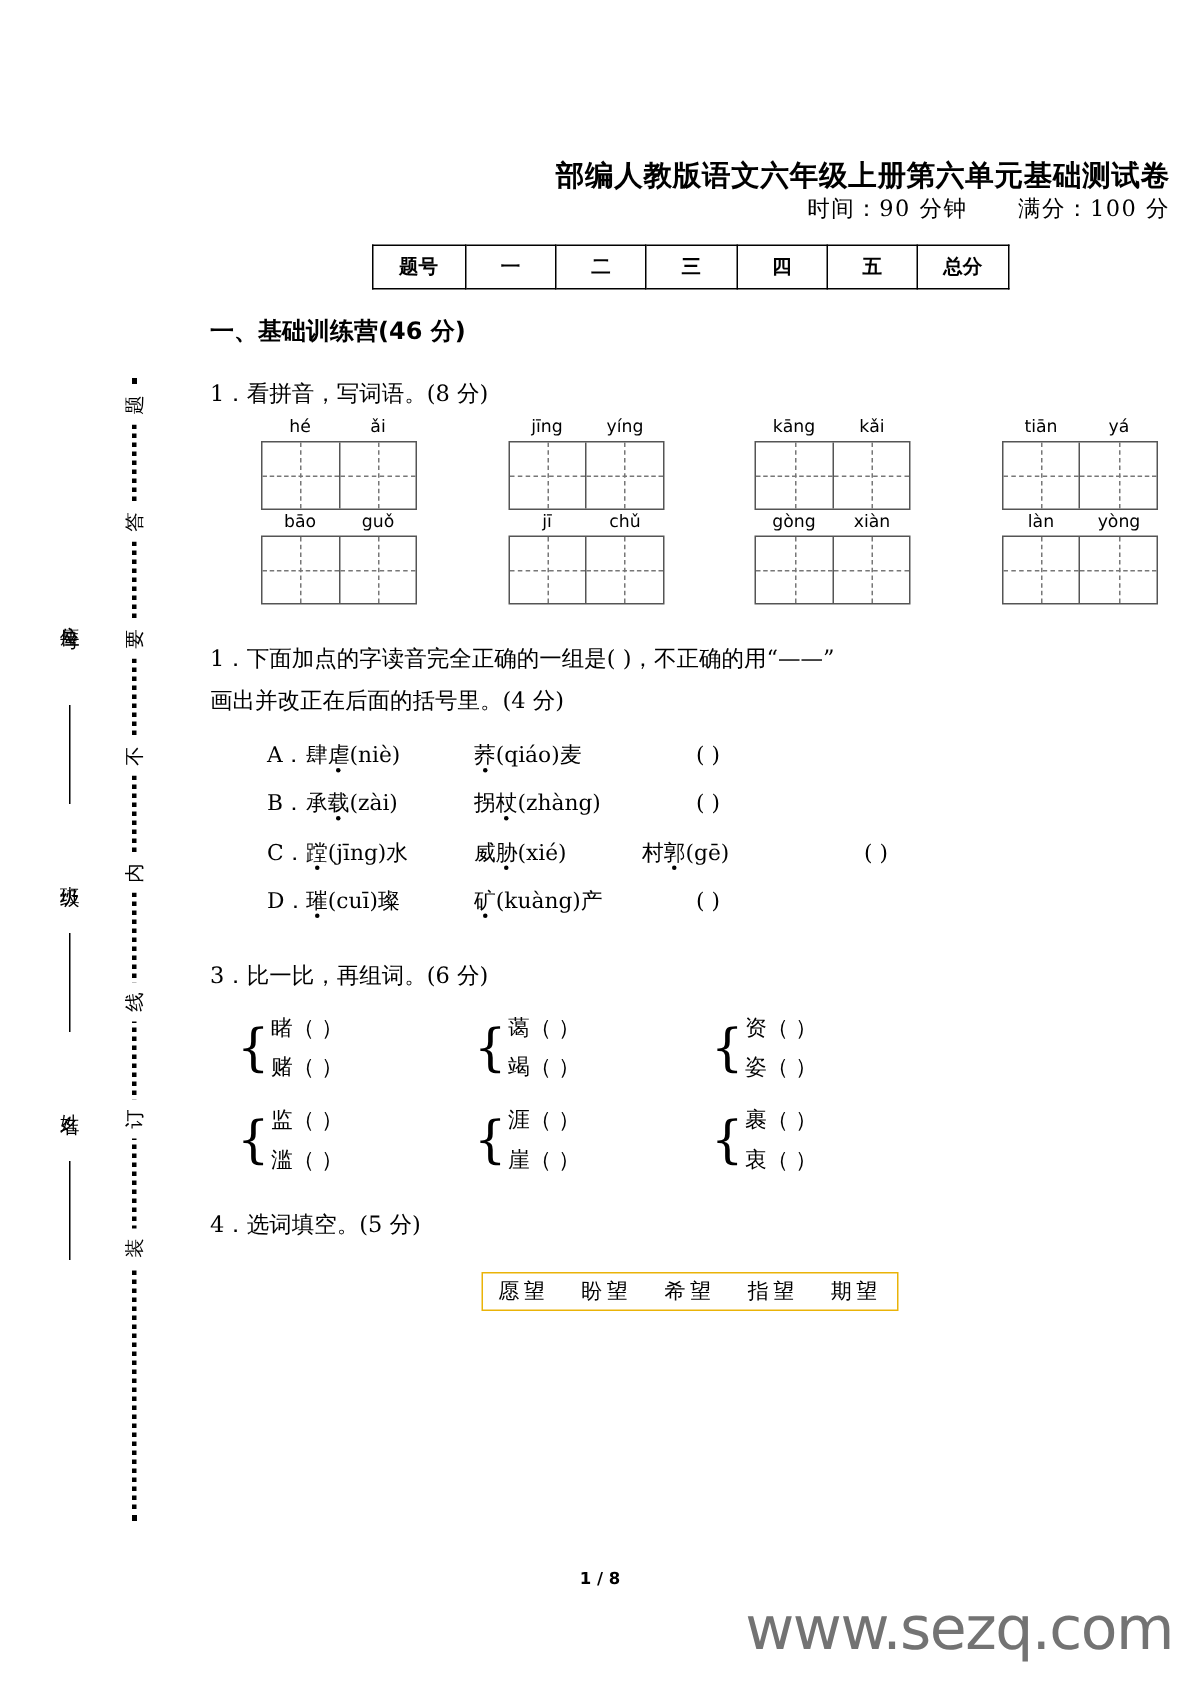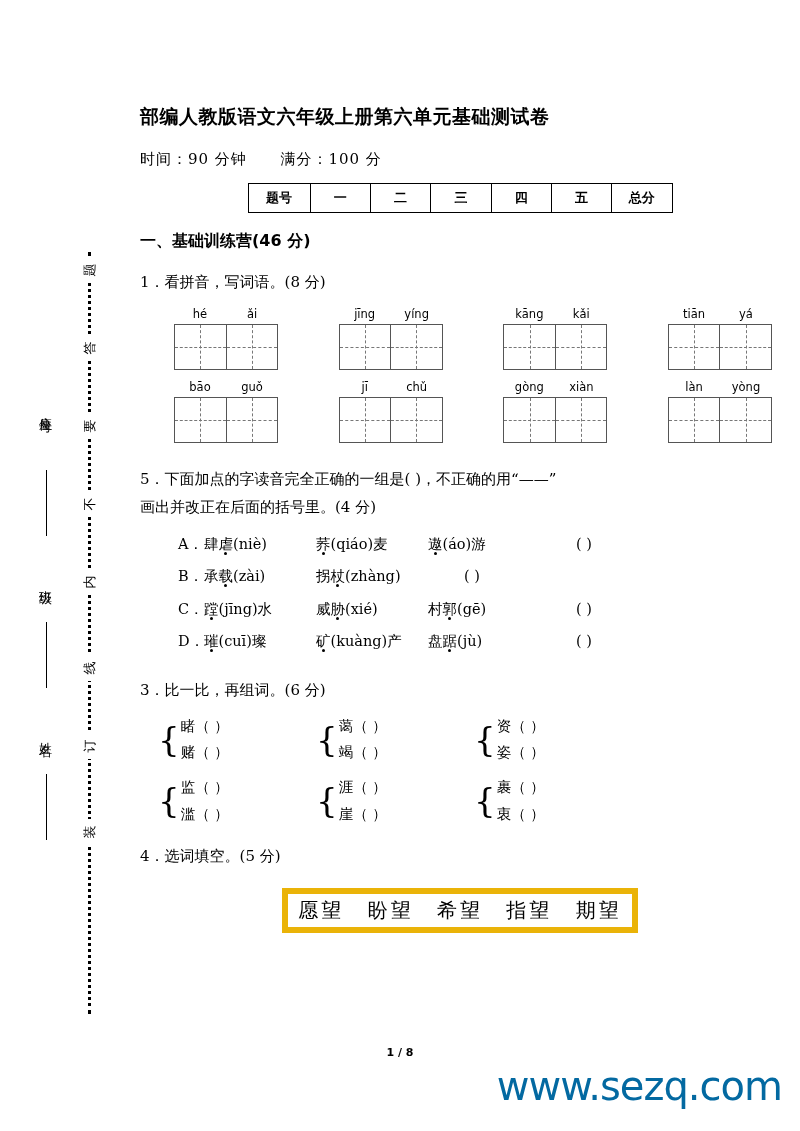--- a/index.html
+++ b/index.html
@@ -61,31 +61,30 @@
   }
 
   
   .content {
     position: absolute;
     left: 140px;
     top: 0;
     width: 640px;
   }
   .doc-title {
-    text-align: left;
+    text-align: right;
     font-family: "DejaVu Sans", "Liberation Sans", sans-serif;
     font-weight: bold;
     font-size: 19px;
     letter-spacing: 0.5px;
     margin-top: 104px;
   }
   .subinfo {
-    text-align: left;
+    text-align: right;
     font-size: 15px;
-    margin-top: 20px;
     letter-spacing: 1px;
   }
   .subinfo .gap { display:inline-block; width: 22px; }
 
   table.score {
     border-collapse: collapse;
     margin: 14px auto 0 auto;
     width: 425px;
   }
   table.score td {
@@ -108,21 +107,20 @@
   .q {
     font-size: 15px;
     margin-top: 16px;
     line-height: 1.9;
   }
 
   
   .grid-row {
     display: flex;
     justify-content: space-between;
-    margin-top: 10px;
     padding: 0 8px 0 34px;
   }
   .grid-unit { width: 104px; }
   .pin-line {
     display: flex;
     font-family: "DejaVu Sans", "Liberation Sans", sans-serif;
     font-size: 11.5px;
     margin-bottom: 3px;
   }
   .pin-line span {
@@ -194,23 +192,23 @@
     align-items: center;
   }
   .brace-col { display: flex; flex-direction: column; }
   .brace-col .line { line-height: 1.85; white-space: nowrap; }
   .brace-col .line .par { letter-spacing: 0; }
 
   
   .wordbank-wrap { text-align: center; margin-top: 18px; }
   .wordbank {
     display: inline-block;
-    border: 6px solid #eab308;
+    border: 1px solid #eab308;
     padding: 3px 10px;
-    font-size: 20px;
+    font-size: 14px;
     letter-spacing: 3px;
     text-align: right;
   }
   .wordbank span + span { margin-left: 14px; }
 
   
   .pagenum {
     position: absolute;
     left: 0; right: 0;
     top: 1046px;
@@ -218,21 +216,21 @@
     font-family: "DejaVu Sans", "Liberation Sans", sans-serif;
     font-weight: bold;
     font-size: 11px;
   }
   .watermark {
     position: absolute;
     right: 18px;
     top: 1063px;
     font-family: "DejaVu Sans", "Liberation Sans", sans-serif;
     font-size: 40px;
-    color: #0369a1;
+    color: #737373;
     letter-spacing: -1px;
   }
 </style>
 </head>
 <body>
 
 <div class="page">
 
   <div class="margin-col">
     <div class="rot-label" style="left:36px; top:406px;">座位号</div>
@@ -364,30 +362,29 @@
           <span>yòng</span>
         </div>
         <div class="tzg">
             <div class="cellbox"></div>
             <div class="cellbox"></div>
           </div>
       </div>
     </div>
 
     <div class="q" style="margin-top:22px;">
-      <div>5．下面加点的字读音完全正确的一组是(        )，不正确的用“——”</div>
+      <div>1．下面加点的字读音完全正确的一组是(        )，不正确的用“——”</div>
       <div>画出并改正在后面的括号里。(4 分)</div>
     </div>
 
     <div class="opts">
       <div class="opt">
         <span class="lbl">A．</span>
         <span class="it"><span>肆</span><span class="dot">虐</span><span>(niè)</span><span></span></span>
         <span class="it"><span></span><span class="dot">荞</span><span>(qiáo)</span><span>麦</span></span>
-        <span class="it"><span></span><span class="dot">遨</span><span>(áo)</span><span>游</span></span>
         <span class="paren">(            )</span>
       </div>
 
       <div class="opt">
         <span class="lbl">B．</span>
         <span class="it"><span>承</span><span class="dot">载</span><span>(zài)</span><span></span></span>
         <span class="it"><span>拐</span><span class="dot">杖</span><span>(zhàng)</span><span></span></span>
         <span class="paren">(            )</span>
       </div>
 
@@ -396,21 +393,20 @@
         <span class="it"><span></span><span class="dot">蹚</span><span>(jīng)</span><span>水</span></span>
         <span class="it"><span>威</span><span class="dot">胁</span><span>(xié)</span><span></span></span>
         <span class="it"><span>村</span><span class="dot">郭</span><span>(gē)</span><span></span></span>
         <span class="paren">(            )</span>
       </div>
 
       <div class="opt">
         <span class="lbl">D．</span>
         <span class="it"><span></span><span class="dot">璀</span><span>(cuī)</span><span>璨</span></span>
         <span class="it"><span></span><span class="dot">矿</span><span>(kuàng)</span><span>产</span></span>
-        <span class="it"><span>盘</span><span class="dot">踞</span><span>(jù)</span><span></span></span>
         <span class="paren">(            )</span>
       </div>
     </div>
 
     <div class="q" style="margin-top:18px;">3．比一比，再组词。(6 分)</div>
 
     <div class="cmp-block">
       <div class="cmp-row">
         <div class="cmp-grp">
           <span class="brace">{</span>

